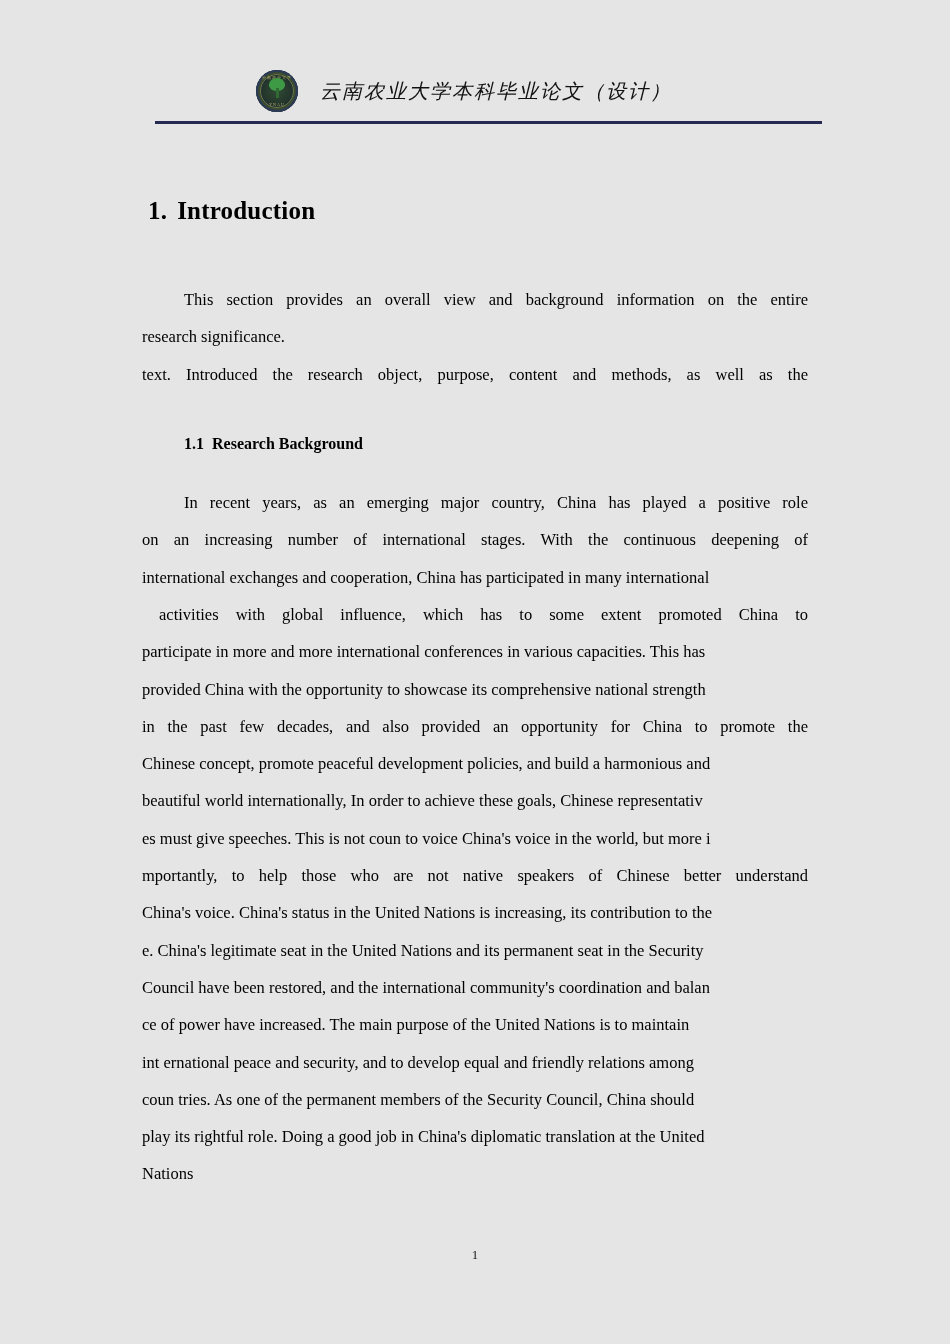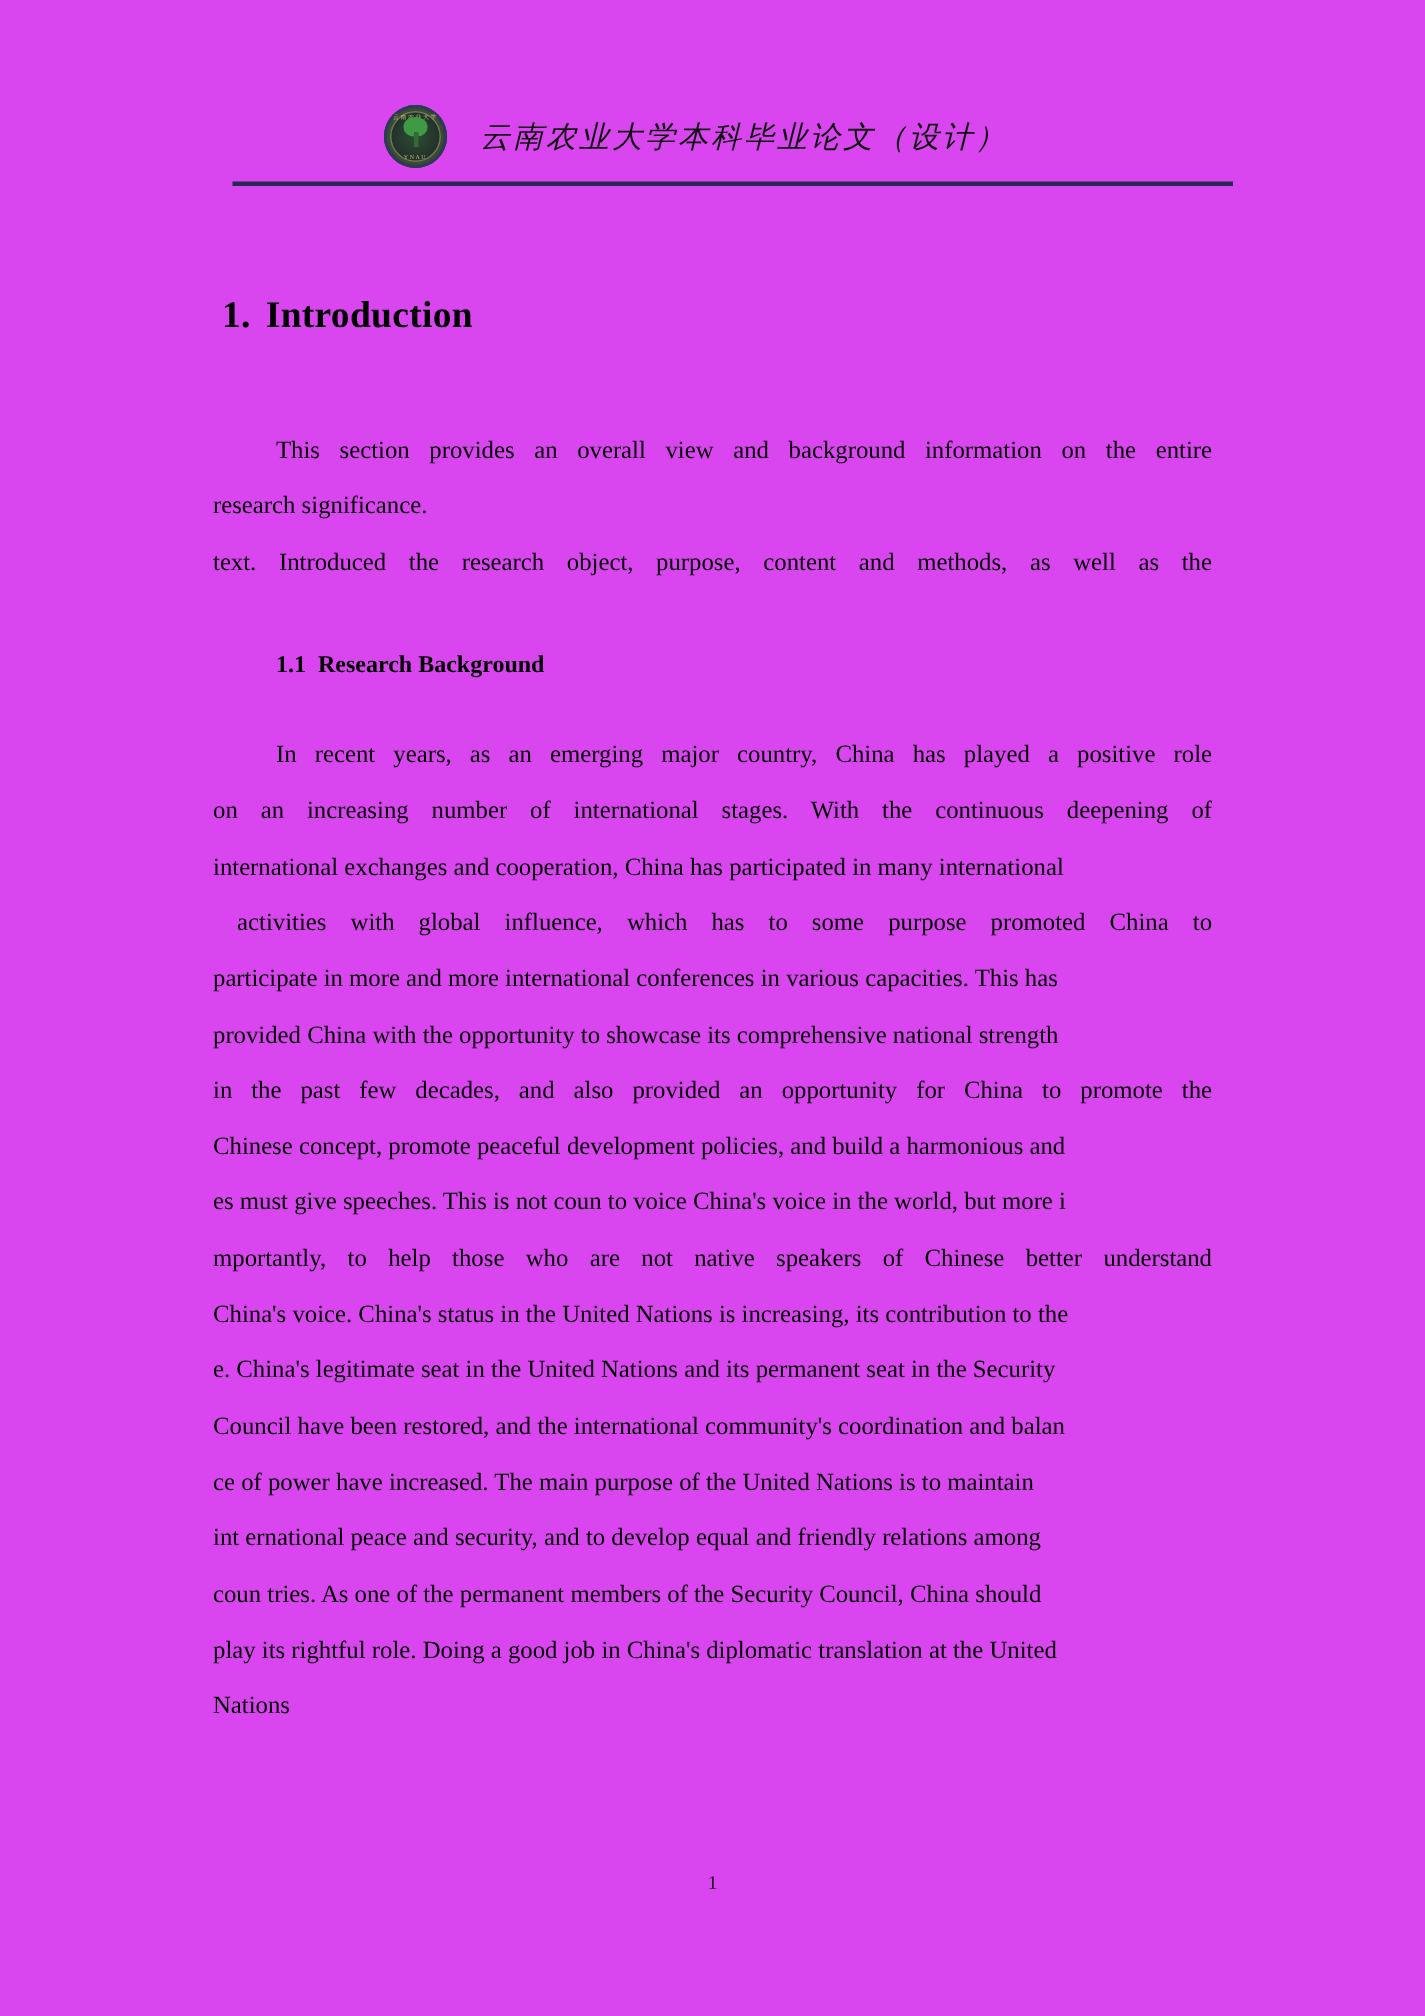--- a/index.html
+++ b/index.html
@@ -8,21 +8,21 @@
     background: #ffffff;
   }
   body {
     font-family: "Liberation Serif", "DejaVu Serif", serif;
     color: #000000;
   }
   .page {
     position: relative;
     width: 950px;
     height: 1344px;
-    background: #d946ef;
+    background: #e5e5e5;
     overflow: hidden;
   }
 
   
   .page-header {
     position: absolute;
     left: 155px;
     top: 62px;
     width: 667px;
     height: 62px;
@@ -210,25 +210,26 @@
     <h2 class="subsection-title">
       <span class="num">1.1</span><span>Research Background</span>
     </h2>
 
     <div class="gap-3"></div>
 
     <p class="body-para">
       <span class="line"><span class="indent"></span><span>In recent years, as an emerging major country, China has played a positive role</span></span>
       <span class="line">on an increasing number of international stages. With the continuous deepening of</span>
       <span class="line natural">international exchanges and cooperation, China has participated in many international</span>
-      <span class="line"> activities with global influence, which has to some purpose promoted China to</span>
+      <span class="line"> activities with global influence, which has to some extent promoted China to</span>
       <span class="line natural">participate in more and more international conferences in various capacities. This has</span>
       <span class="line natural">provided China with the opportunity to showcase its comprehensive national strength</span>
       <span class="line">in the past few decades, and also provided an opportunity for China to promote the</span>
       <span class="line natural">Chinese concept, promote peaceful development policies, and build a harmonious and</span>
+      <span class="line natural">beautiful world internationally, In order to achieve these goals, Chinese representativ</span>
       <span class="line natural">es must give speeches. This is not coun to voice China's voice in the world, but more i</span>
       <span class="line">mportantly, to help those who are not native speakers of Chinese better understand</span>
       <span class="line natural">China's voice. China's status in the United Nations is increasing, its contribution to the</span>
       <span class="line natural">e. China's legitimate seat in the United Nations and its permanent seat in the Security</span>
       <span class="line natural">Council have been restored, and the international community's coordination and balan</span>
       <span class="line natural">ce of power have increased. The main purpose of the United Nations is to maintain</span>
       <span class="line natural">int ernational peace and security, and to develop equal and friendly relations among</span>
       <span class="line natural">coun tries. As one of the permanent members of the Security Council, China should</span>
       <span class="line natural">play its rightful role. Doing a good job in China's diplomatic translation at the United</span>
       <span class="line last">Nations</span>

